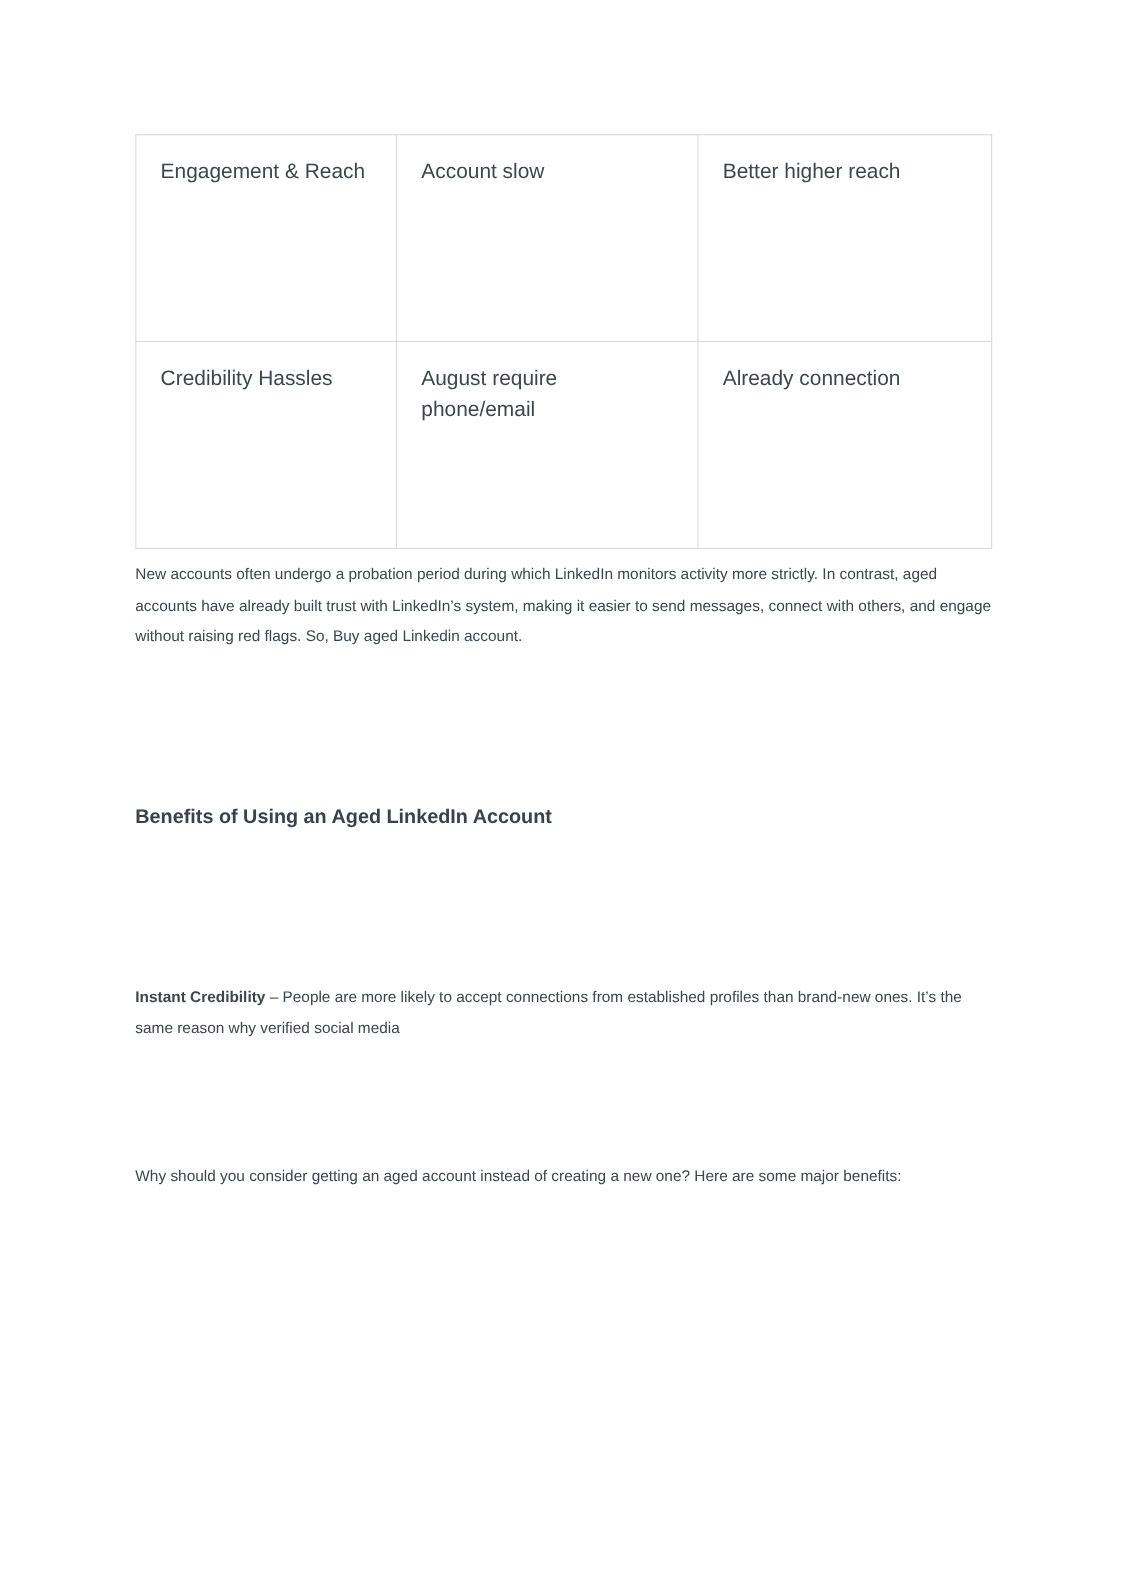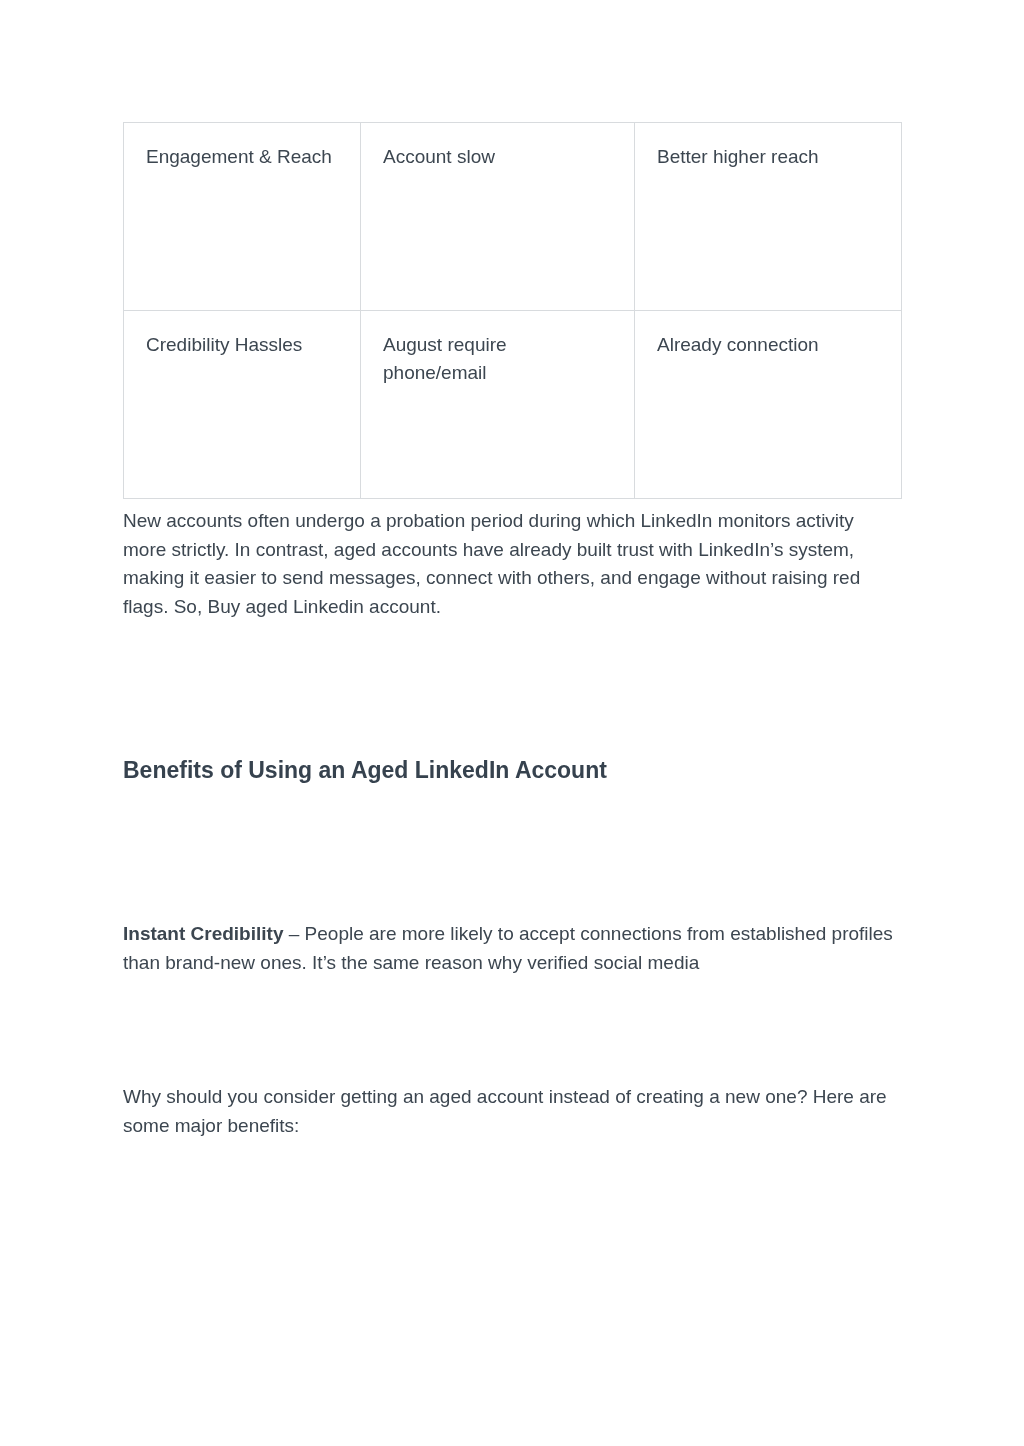--- a/index.html
+++ b/index.html
@@ -25,29 +25,29 @@
     padding: 20px 22px;
     height: 188px;
     font-size: 19px;
     line-height: 28px;
     color: #3c4650;
   }
   col.c1 { width: 237px; }
   col.c2 { width: 274px; }
   col.c3 { width: 267px; }
   p.doc-p {
-    font-size: 19px;
+    font-size: 14px;
     line-height: 28.5px;
     max-width: 778px;
   }
   .p-probation { margin-top: 8px; }
   .p-short { margin-top: 132px; }
   h2.benefits-heading {
     margin-top: 133px;
-    font-size: 23px;
+    font-size: 18px;
     line-height: 33px;
     font-weight: 700;
     color: #36424e;
     max-width: 778px;
   }
   .p-intro { margin-top: 106px; }
   .p-benefit { margin-top: 133px; }
   .bold { font-weight: 700; }
 </style>
 </head>

